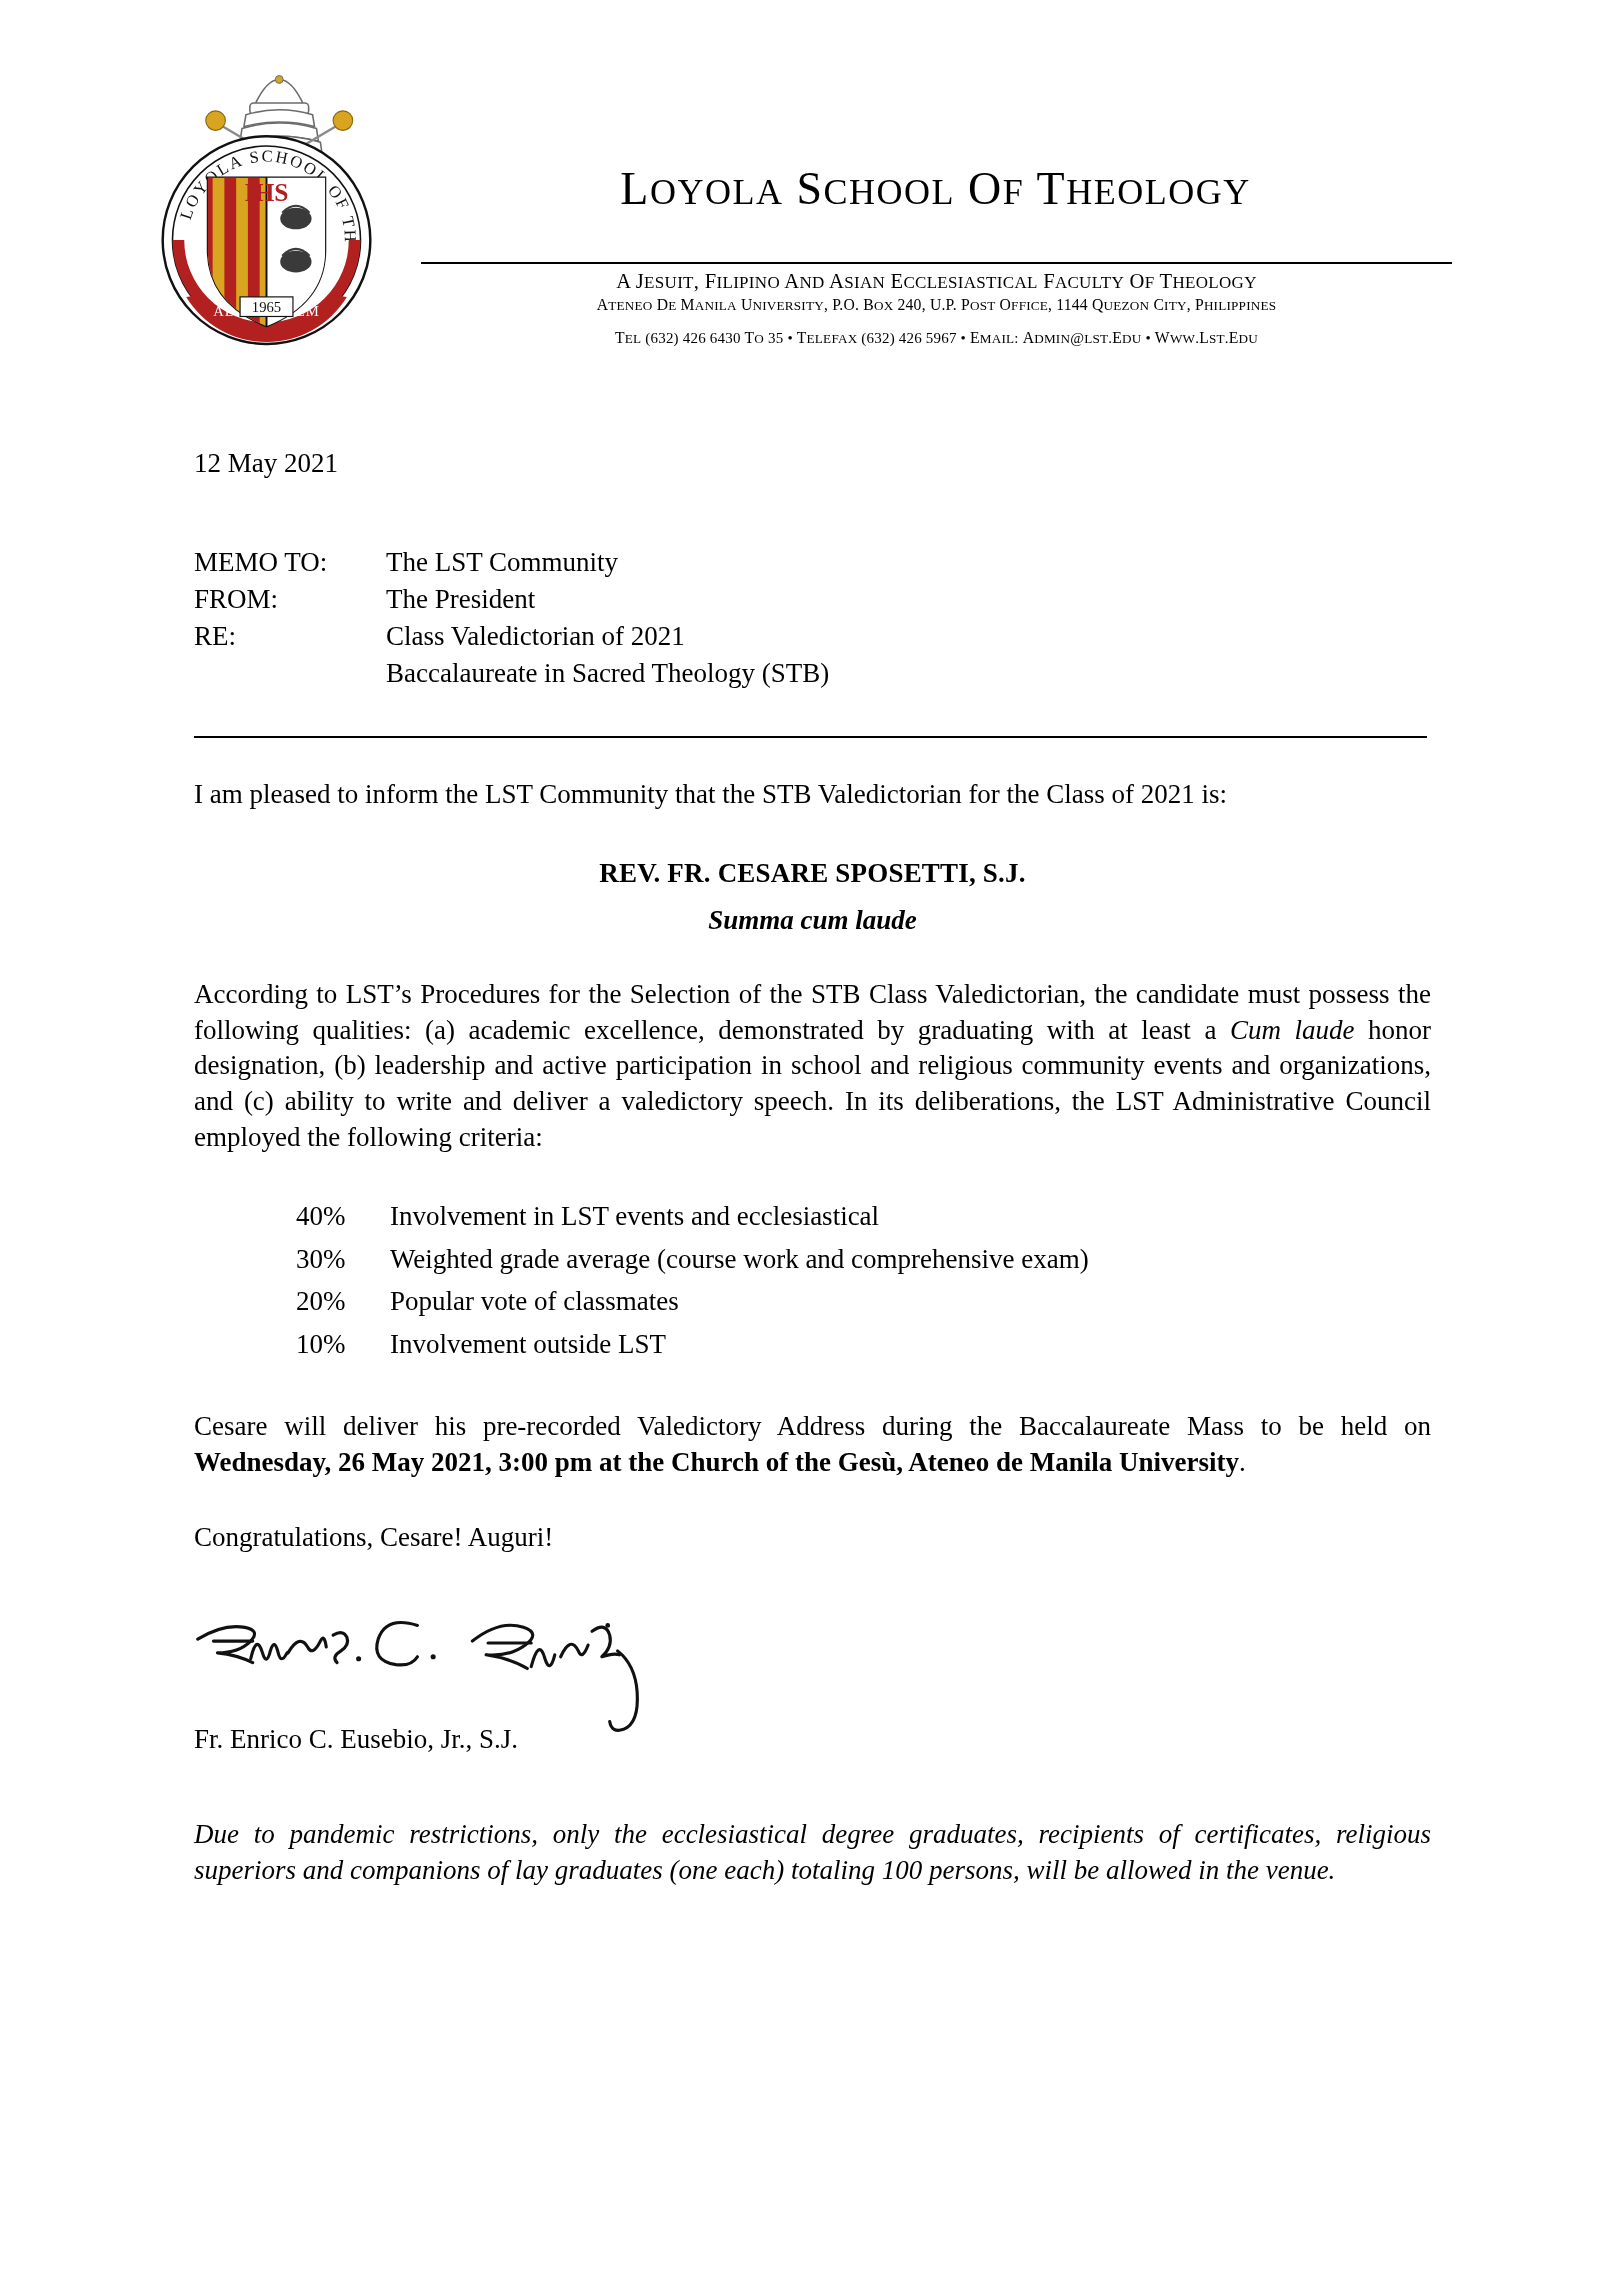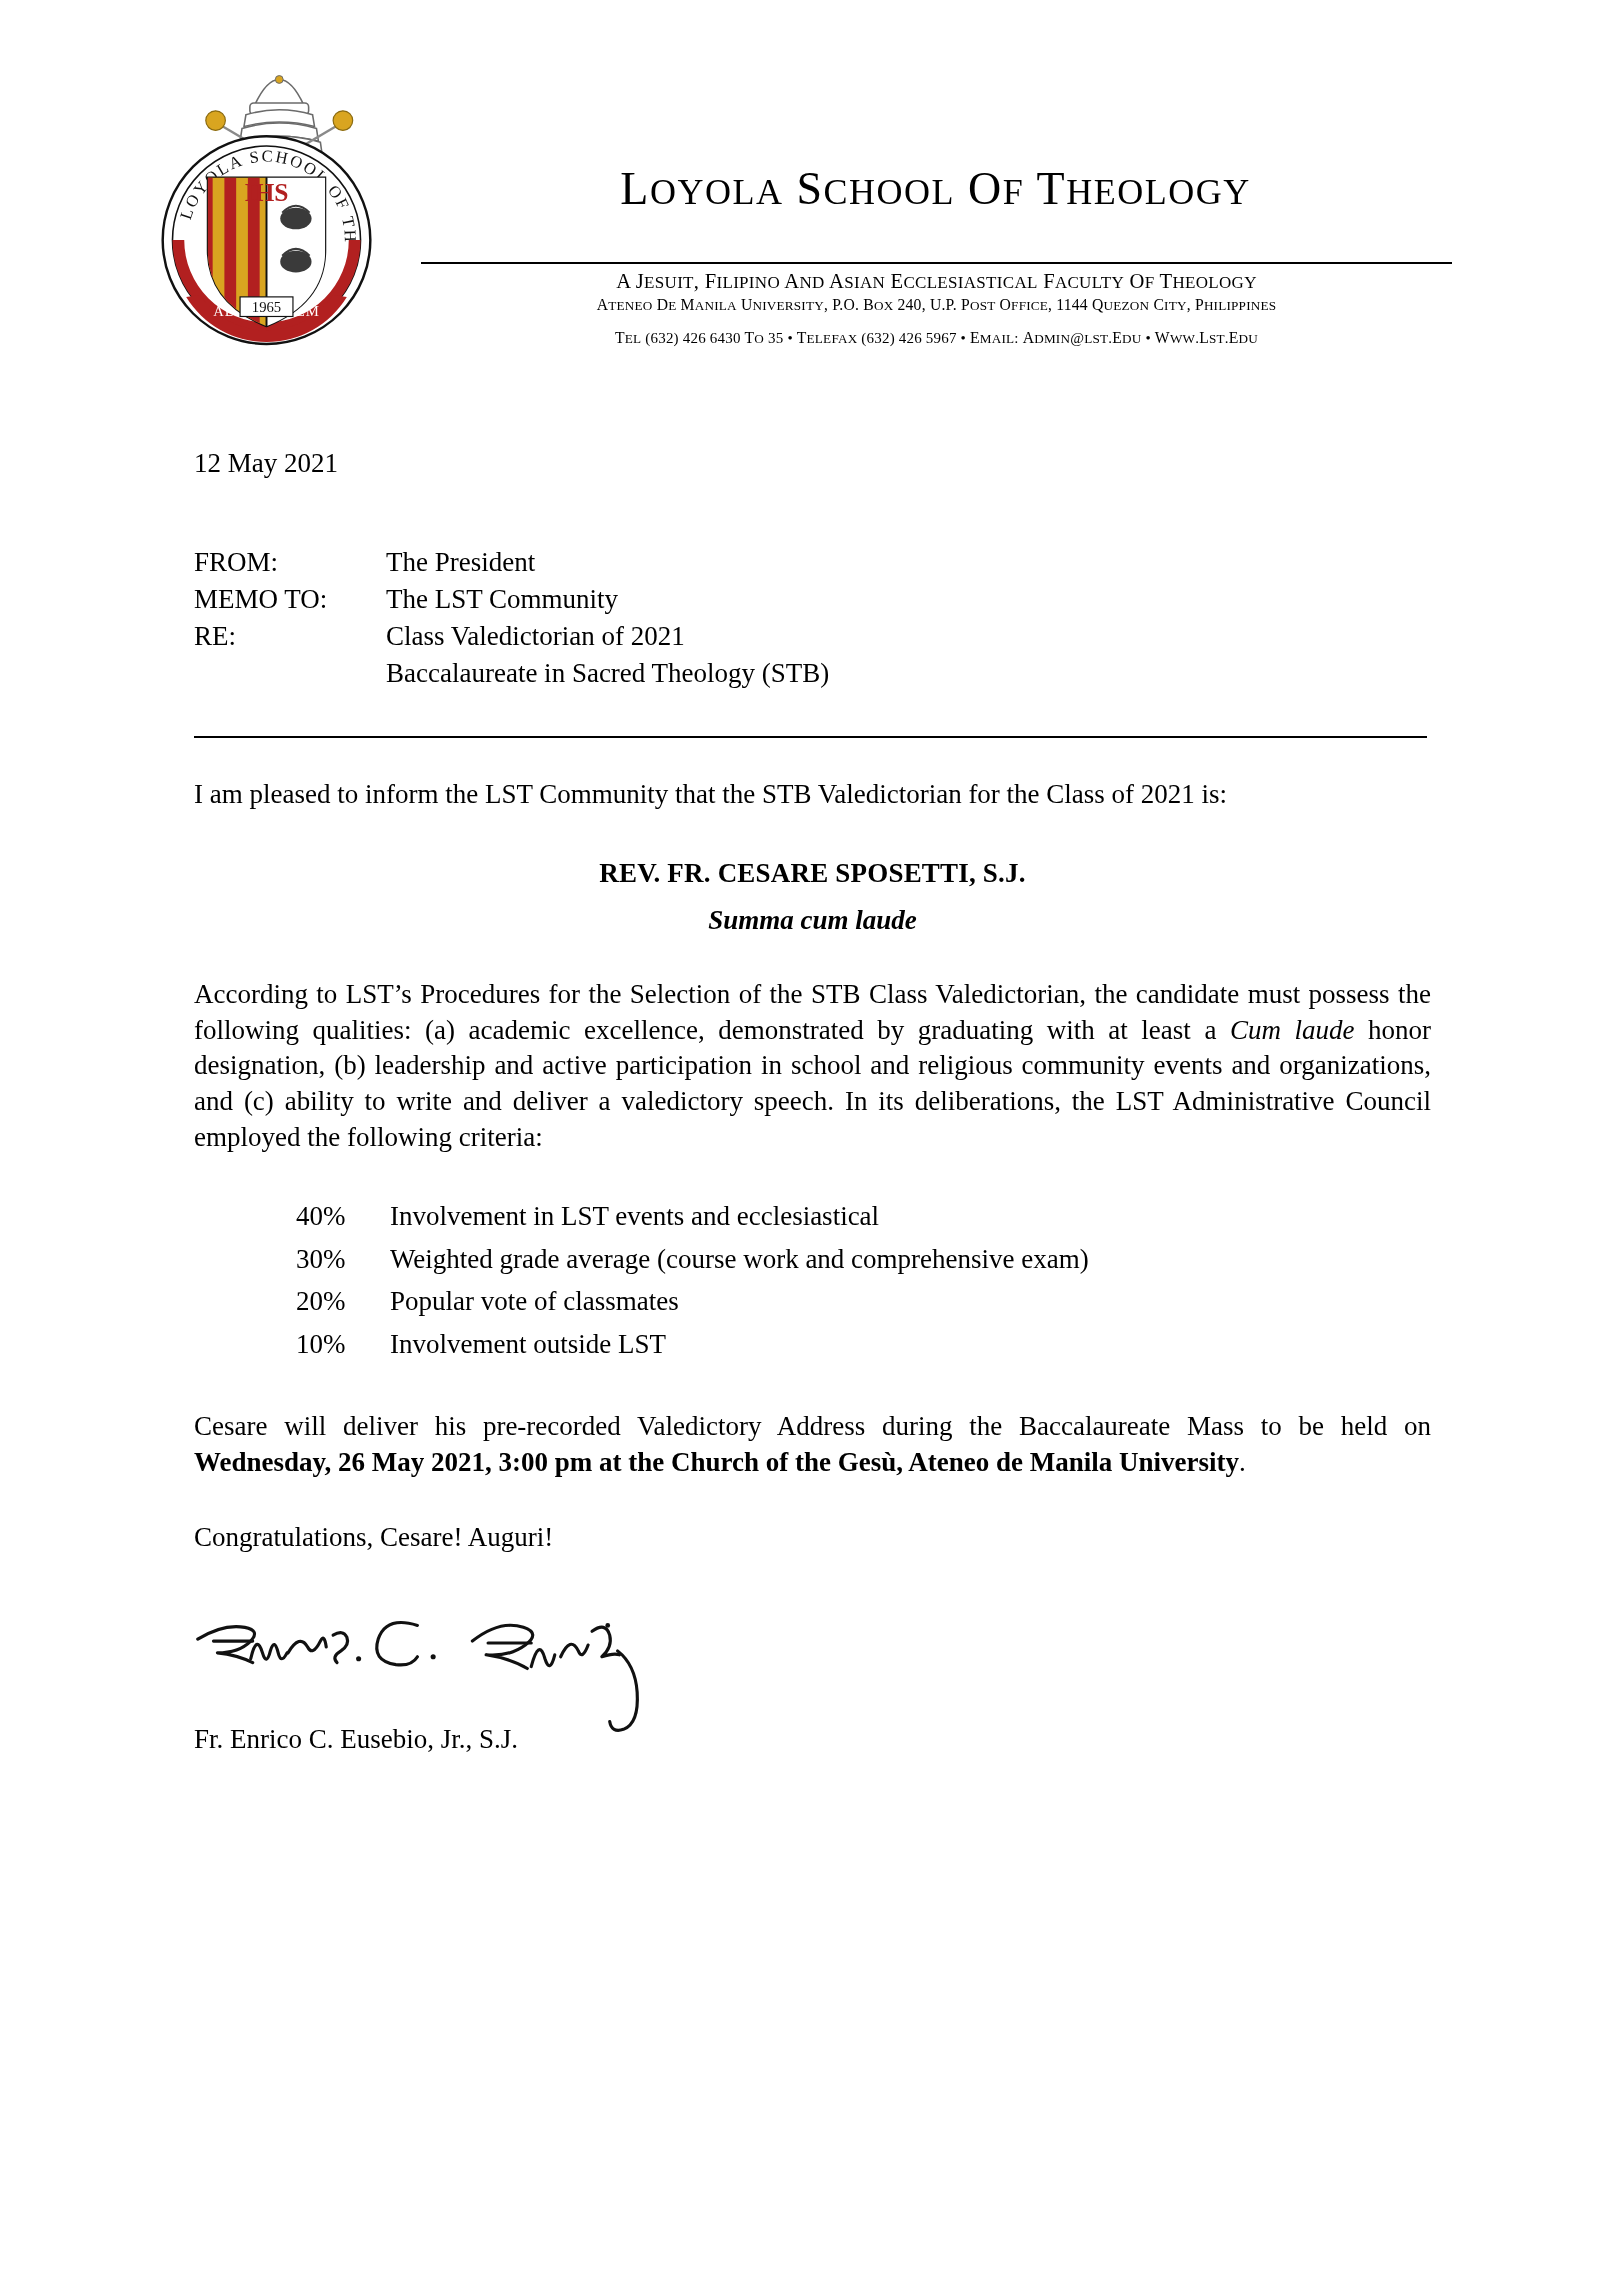--- a/index.html
+++ b/index.html
@@ -295,26 +295,26 @@
     <div class="sub3"><span class="cap">T</span><span class="sc">E</span><span class="sc">L</span> (632) 426 6430 <span class="cap">T</span><span class="sc">O</span> 35 • <span class="cap">T</span><span class="sc">E</span><span class="sc">L</span><span class="sc">E</span><span class="sc">F</span><span class="sc">A</span><span class="sc">X</span> (632) 426 5967 • <span class="cap">E</span><span class="sc">M</span><span class="sc">A</span><span class="sc">I</span><span class="sc">L</span>: <span class="cap">A</span><span class="sc">D</span><span class="sc">M</span><span class="sc">I</span><span class="sc">N</span>@<span class="sc">L</span><span class="sc">S</span><span class="sc">T</span>.<span class="cap">E</span><span class="sc">D</span><span class="sc">U</span> • <span class="cap">W</span><span class="sc">W</span><span class="sc">W</span>.<span class="cap">L</span><span class="sc">S</span><span class="sc">T</span>.<span class="cap">E</span><span class="sc">D</span><span class="sc">U</span></div>
   </div>
 
   <div class="body-wrap">
 
     <div class="date-line">12 May 2021</div>
 
     <table class="memo-table">
       <tbody>
           <tr>
+        <td class="memo-label">MEMO TO:</td>
+        <td>The LST Community</td>
+      </tr>
+      <tr>
         <td class="memo-label">FROM:</td>
         <td>The President</td>
-      </tr>
-      <tr>
-        <td class="memo-label">MEMO TO:</td>
-        <td>The LST Community</td>
       </tr>
       <tr>
         <td class="memo-label">RE:</td>
         <td>Class Valedictorian of 2021</td>
       </tr>
       <tr>
         <td class="memo-label"></td>
         <td>Baccalaureate in Sacred Theology (STB)</td>
       </tr>
     </tbody>
@@ -373,16 +373,17 @@
           <path d="M382 66 q10 -22 18 -6 q4 10 10 -6"></path>
           <path d="M414 40 q14 -10 18 4 q3 12 -8 22 q12 -4 18 -2"></path>
           <path d="M440 60 q18 14 20 42 q2 32 -14 38 q-12 4 -14 -8"></path>
           <circle cx="430" cy="34" r="2.4" fill="#111" stroke="none"></circle>
         </g>
       </svg>
       <div style="height:114px"></div>
       <div class="signer">Fr. Enrico C. Eusebio, Jr., S.J.</div>
     </div>
 
+    <p class="footnote">Due to pandemic restrictions, only the ecclesiastical degree graduates, recipients of certificates, religious superiors and companions of lay graduates (one each) totaling 100 persons, will be allowed in the venue.</p>
   </div>
 
 </div>
 
 
 </body></html>

